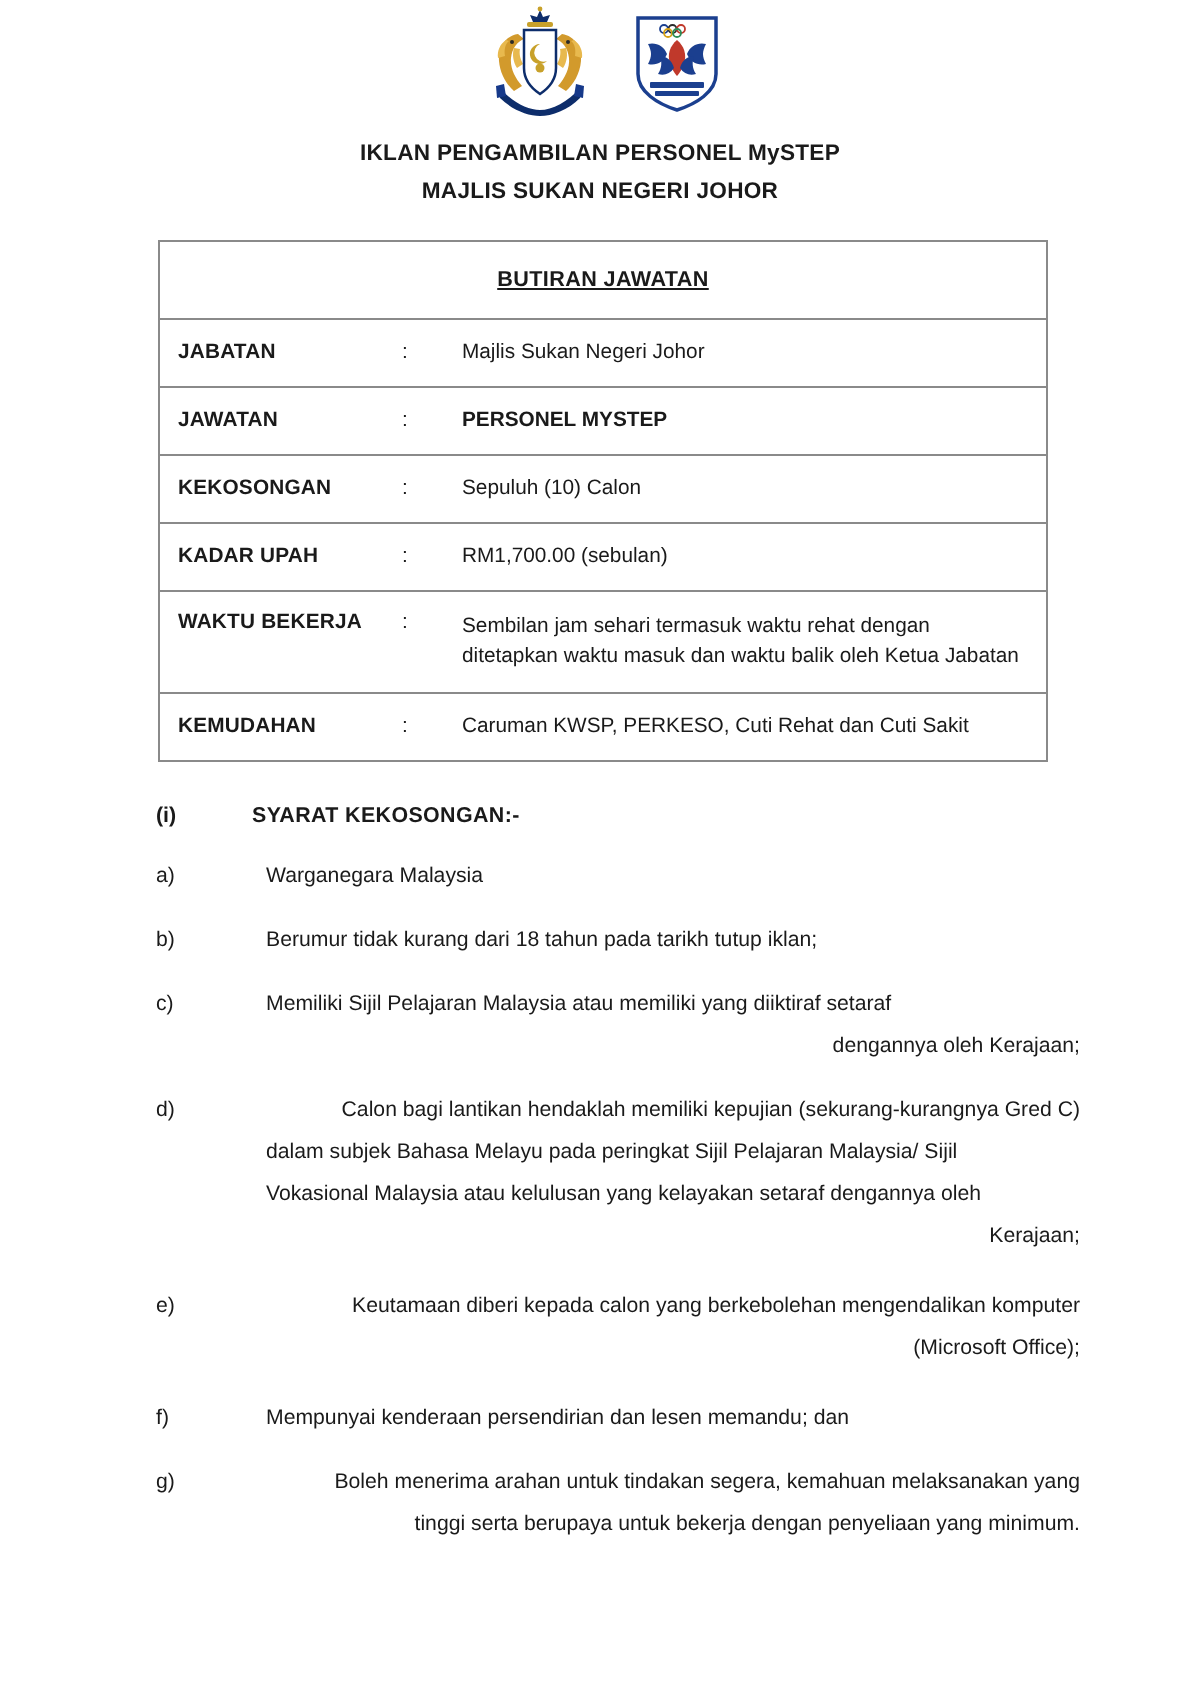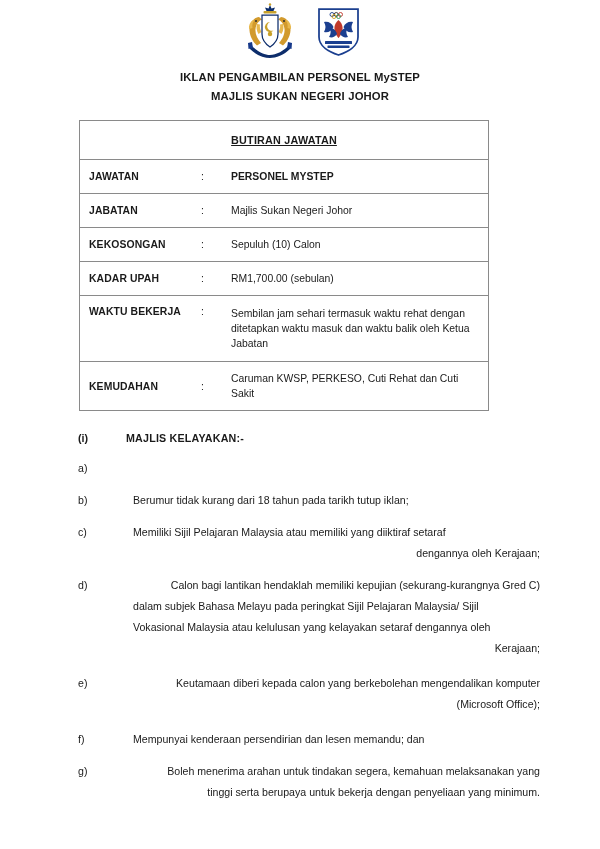--- a/index.html
+++ b/index.html
@@ -54,21 +54,21 @@
     font-size: 10.6px;
     line-height: 21px;
     text-align: justify;
     text-justify: inter-word;
   }
   .intro .last-line { text-align: left; }
 
   
   .detail-table {
     margin: 14px 0 0 79px;
-    width: 410px;
+    width: 445px;
     border-collapse: collapse;
     border: 1px solid #8a8a8a;
     font-size: 10.4px;
   }
   .detail-table td {
     border-top: 1px solid #8a8a8a;
     border-bottom: 1px solid #8a8a8a;
     padding: 0;
     vertical-align: middle;
   }
@@ -204,29 +204,29 @@
 
   <table class="detail-table">
     <tbody>
       <tr class="head">
         <td colspan="3">
           <span class="head-text">BUTIRAN JAWATAN</span>
         </td>
       </tr>
 
       <tr>
+        <td class="c-label">JABATAN</td>
+        <td class="c-colon">:</td>
+        <td class="c-value">Majlis Sukan Negeri Johor</td>
+      </tr>
+
+      <tr>
         <td class="c-label">JAWATAN</td>
         <td class="c-colon">:</td>
         <td class="c-value" style="font-weight:bold;">PERSONEL MYSTEP</td>
-      </tr>
-
-      <tr>
-        <td class="c-label">JABATAN</td>
-        <td class="c-colon">:</td>
-        <td class="c-value">Majlis Sukan Negeri Johor</td>
       </tr>
 
       <tr>
         <td class="c-label">KEKOSONGAN</td>
         <td class="c-colon">:</td>
         <td class="c-value">Sepuluh (10) Calon</td>
       </tr>
 
 
       <tr>
@@ -247,27 +247,28 @@
       <tr>
         <td class="c-label">KEMUDAHAN</td>
         <td class="c-colon">:</td>
         <td class="c-value">Caruman KWSP, PERKESO, Cuti Rehat dan Cuti Sakit</td>
       </tr>
     </tbody>
   </table>
 
   <div class="section">
     <span class="roman">(i)</span>
-    <span class="sect-title">MAJLIS KELAYAKAN:-</span>
+    <span class="sect-title">SYARAT KEKOSONGAN:-</span>
   </div>
 
   <div class="list">
 
     <div class="list-item">
       <span class="marker">a)</span>
+      <span class="body nojust">Warganegara Malaysia</span>
     </div>
 
     <div class="list-item">
       <span class="marker">b)</span>
       <span class="body nojust">Berumur tidak kurang dari 18 tahun pada tarikh tutup iklan;</span>
     </div>
 
     <div class="list-item">
       <span class="marker">c)</span>
       <span class="body">

